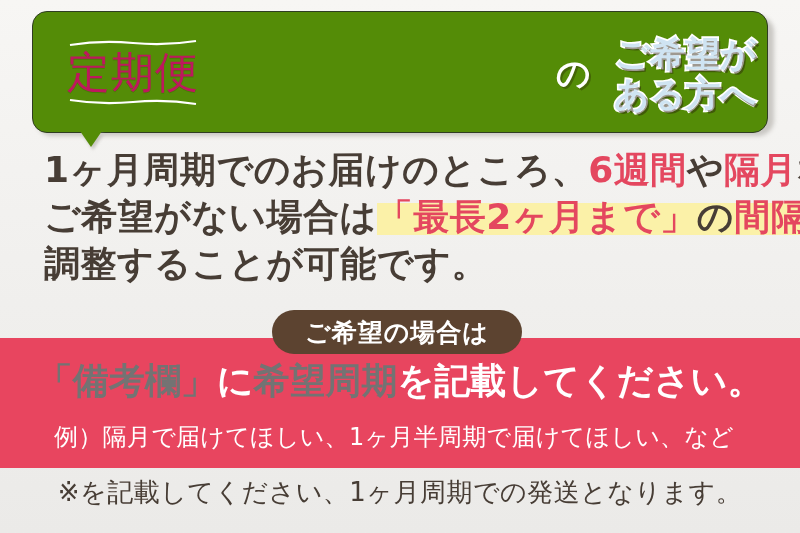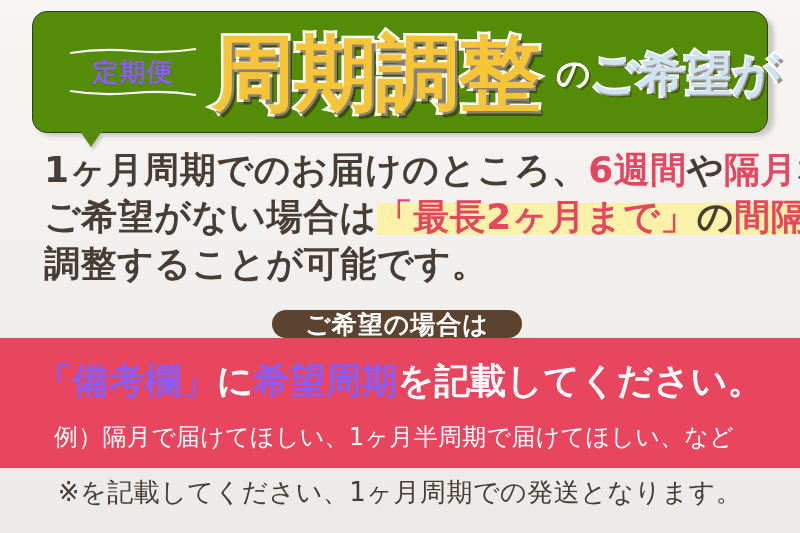--- a/index.html
+++ b/index.html
@@ -33,21 +33,21 @@
     border-top:16px solid #c9c7c3; z-index:2; filter:blur(1.5px);
   }
 
   
   .teiki {
     position:absolute; left:62px; top:34px; width:142px; height:76px;
     display:flex; flex-direction:column; align-items:center; justify-content:center;
   }
   .teiki .wave { width:128px; height:8px; display:block; }
   .teiki .txt {
-    color:#8b5cf6; font-size:26px; font-weight:700; letter-spacing:1px;
+    color:#be185d; font-size:43px; font-weight:400; letter-spacing:1px;
     line-height:1; white-space:nowrap; padding:4px 0;
     text-shadow:0 1px 0 rgba(0,0,0,.12);
   }
 
   
   .maintitle{
     position:absolute; left:206px; top:18px; width:340px; height:110px;
     display:flex; align-items:center; justify-content:center;
   }
   .maintitle .gold{
@@ -63,21 +63,21 @@
     text-shadow:2px 2px 0 rgba(40,28,10,.35);
   }
 
   
   .kibou{
     position:absolute; left:596px; top:26px; width:178px; height:96px;
     display:flex; flex-direction:column; align-items:center; justify-content:center;
     gap:2px;
   }
   .kibou .ln{
-    font-size:47px; font-weight:700; line-height:1.1; white-space:nowrap;
+    font-size:35px; font-weight:700; line-height:1.1; white-space:nowrap;
     color:#cfe4f2;
     -webkit-text-stroke:3.5px #ffffff; paint-order:stroke fill;
     text-shadow:3px 3px 0 rgba(40,28,10,.45);
   }
 
   
   .body-block{
     position:absolute; left:0; top:146px; width:800px; height:160px;
     padding:0 44px;
   }
@@ -89,34 +89,34 @@
   .hl {
     background:linear-gradient(transparent 16%, #fbf1a8 16%, #fbf1a8 96%, transparent 96%);
   }
 
   
   .pink-band{
     position:absolute; left:0; top:338px; width:800px; height:130px;
     background:#e8455f;
   }
   .pill{
-    position:absolute; left:272px; top:310px; width:250px; height:28px;
+    position:absolute; left:272px; top:310px; width:250px; height:44px;
     background:#5c4330; border-radius:22px;
     display:flex; align-items:center; justify-content:center; z-index:4;
   }
   .pill span{
     color:#ffffff; font-size:25px; font-weight:600; letter-spacing:1px;
     line-height:1; white-space:nowrap;
   }
   .pink-main{
     position:absolute; left:0; top:360px; width:800px;
     text-align:center; font-size:36px; font-weight:700; line-height:1.15;
     color:#ffffff; white-space:nowrap; letter-spacing:0px; z-index:3;
   }
-  .yel { color:#8b5cf6; }
+  .yel { color:#737373; }
   .pink-ex{
     position:absolute; left:0; top:424px; width:788px;
     text-align:center; font-size:24px; font-weight:500; line-height:1.1;
     color:#ffffff; white-space:nowrap; letter-spacing:.3px; z-index:3;
   }
 
   
   .footnote{
     position:absolute; left:0; top:478px; width:800px;
     text-align:center; font-size:26px; font-weight:500; line-height:1.1;
@@ -135,28 +135,26 @@
   <div class="teiki">
     <svg class="wave" viewBox="0 0 128 8" preserveAspectRatio="none">
       <path d="M1 6 Q32 1 64 4 T127 2" fill="none" stroke="#ffffff" stroke-width="2"></path>
     </svg>
     <span class="txt">定期便</span>
     <svg class="wave" viewBox="0 0 128 8" preserveAspectRatio="none">
       <path d="M1 2 Q32 7 64 4 T127 6" fill="none" stroke="#ffffff" stroke-width="2"></path>
     </svg>
   </div>
 
-  <div class="maintitle">
-    <span class="gold">周期調整</span>
-  </div>
 
   <span class="no-char">の</span>
 
   <div class="kibou">
     <span class="ln">ご希望が</span>
+    <span class="ln">ある方へ</span>
   </div>
 </div>
 
 <div class="body-block">
   <div class="bline">
     <span>1ヶ月周期でのお届けのところ、</span><span class="pink-t">6週間</span><span>や</span><span class="pink-t">隔月</span><span>など</span>
   </div>
   <div class="bline">
     <span>ご希望がない場合は</span><span class="pink-t hl">「最長2ヶ月まで」</span><span class="hl">の</span><span class="pink-t hl">間隔</span><span>に</span>
   </div>

